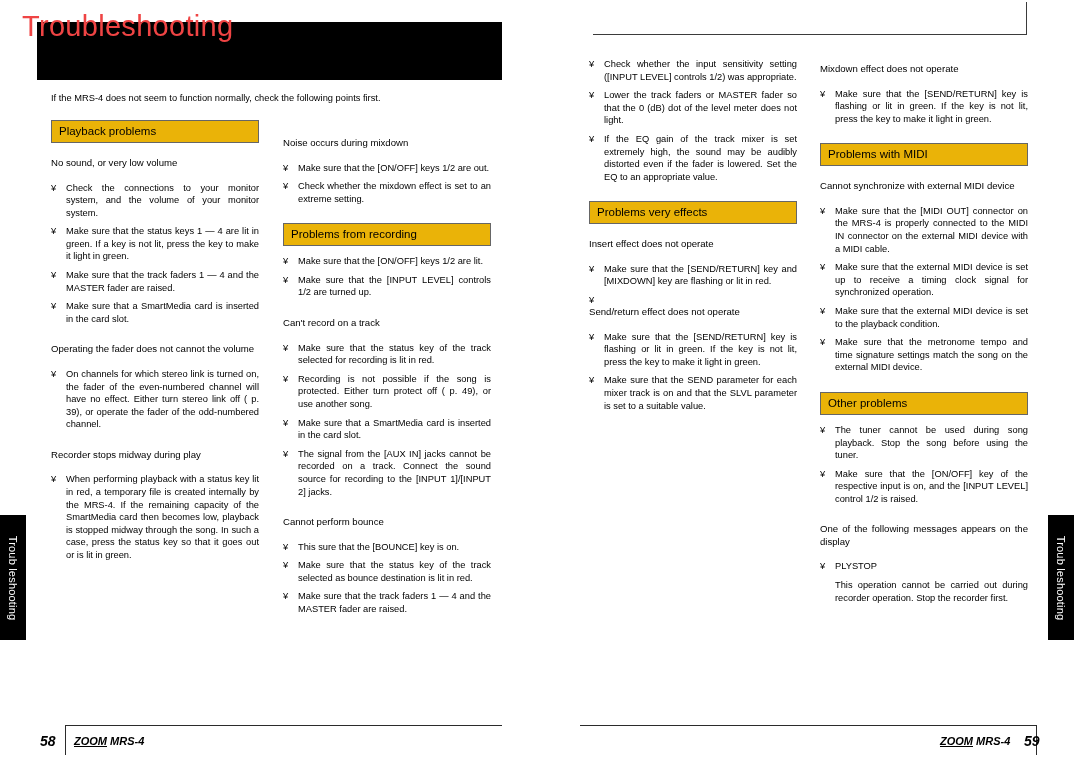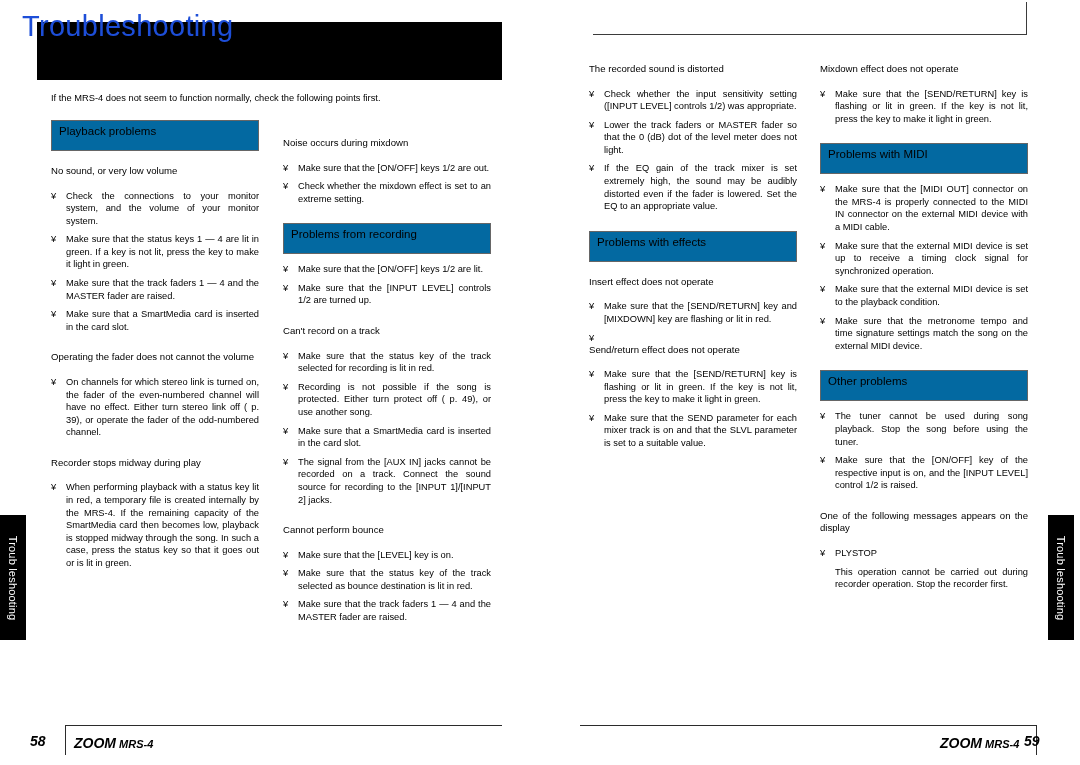--- a/index.html
+++ b/index.html
@@ -47,21 +47,21 @@
     left: 37px;
     top: 22px;
     width: 465px;
     height: 58px;
     background: #000000;
   }
   .banner-title {
     position: absolute;
     left: 22px;
     top: 10px;
-    color: #1d4ed8;
+    color: #ef4444;
     font-size: 29px;
     font-weight: normal;
     letter-spacing: 0.3px;
     font-family: "Liberation Sans", sans-serif;
   }
   .intro {
     position: absolute;
     left: 51px;
     top: 92px;
     width: 460px;
@@ -94,22 +94,22 @@
     font-size: 9.3px;
   }
   #col1 { left: 51px;  top: 120px; }
   #col2 { left: 283px; top: 132px; }
   #col3 { left: 589px; top: 58px;  }
   #col4 { left: 820px; top: 58px;  }
 
   
   .sec-box {
     border: 1px solid #666666;
-    background: #0369a1;
-    padding: 4px 0 12px 7px;
+    background: #eab308;
+    padding: 4px 0 4px 7px;
     font-size: 11.5px;
     margin: 0 0 9px 0;
     line-height: 13px;
     box-sizing: border-box;
   }
   .sec-box.wide { width: 208px; }
 
   
   .sub {
     margin: 13px 0 7px 0;
@@ -177,32 +177,32 @@
   }
   .footer-sep.left  { left: 65px;  top: 725px; height: 30px; }
   .footer-sep.right { left: 1036px; top: 725px; height: 30px; }
   .pg-num {
     position: absolute;
     top: 733px;
     font-size: 14px;
     font-weight: bold;
     font-style: italic;
   }
-  .pg-num.left  { left: 30px; text-align: center; }
+  .pg-num.left  { left: 40px; text-align: center; }
   .pg-num.right { left: 1024px; }
   .brand {
     position: absolute;
     top: 735px;
     font-size: 11px;
     font-weight: bold;
     font-style: italic;
   }
   .brand.left  { left: 74px; }
   .brand.right { left: 940px; }
-  .brand .zoomword { font-size: 14px; }
+  .brand .zoomword { font-size: 11px; text-decoration: underline; }
 </style>
 </head>
 <body>
 
 <div id="page">
 
   <div class="side-tab left">
     <span class="vtext">Troub leshooting</span>
   </div>
   <div class="side-tab right">
@@ -265,39 +265,34 @@
         </div>
         <div class="bul"><span class="mark">¥</span><span>Make sure that the status key of the track selected for recording is lit in red.</span></div>
         <div class="bul"><span class="mark">¥</span><span>Recording is not possible if the song is protected. Either turn protect off (    p. 49), or use another song.</span></div>
         <div class="bul"><span class="mark">¥</span><span>Make sure that a SmartMedia card is inserted in the card slot.</span></div>
         <div class="bul"><span class="mark">¥</span><span>The signal from the [AUX IN] jacks cannot be recorded on a track. Connect the sound source for recording to the [INPUT 1]/[INPUT 2] jacks.</span></div>
         <div class="sub">
           <div class="line-top"></div>
           <div class="sub-text">Cannot perform bounce</div>
           <div class="line-bot"></div>
         </div>
-        <div class="bul left-align"><span class="mark">¥</span><span>Make sure that the [LEVEL] key is on.</span></div>
+        <div class="bul left-align"><span class="mark">¥</span><span>This sure that the [BOUNCE] key is on.</span></div>
         <div class="bul"><span class="mark">¥</span><span>Make sure that the status key of the track selected as bounce destination is lit in red.</span></div>
         <div class="bul"><span class="mark">¥</span><span>Make sure that the track faders 1 — 4 and the MASTER fader are raised.</span></div>
       </div>
   </div>
 
   <div class="col" id="col3">
     <div>
-        <div class="sub">
-          <div class="line-top"></div>
-          <div class="sub-text">The recorded sound is distorted</div>
-          <div class="line-bot"></div>
-        </div>
         <div class="bul"><span class="mark">¥</span><span>Check whether the input sensitivity setting ([INPUT LEVEL] controls 1/2) was appropriate.</span></div>
         <div class="bul"><span class="mark">¥</span><span>Lower the track faders or MASTER fader so that the 0 (dB) dot of the level meter does not light.</span></div>
         <div class="bul"><span class="mark">¥</span><span>If the EQ gain of the track mixer is set extremely high, the sound may be audibly distorted even if the fader is lowered. Set the EQ to an appropriate value.</span></div>
       </div>
     <div class="gap"></div>
-    <div class="sec-box wide">Problems with effects</div>
+    <div class="sec-box wide">Problems very effects</div>
     <div>
         <div class="sub">
           <div class="line-top"></div>
           <div class="sub-text">Insert effect does not operate</div>
           <div class="line-bot"></div>
         </div>
         <div class="bul"><span class="mark">¥</span><span>Make sure that the [SEND/RETURN] key and [MIXDOWN] key are flashing or lit in red.</span></div>
         <div class="bul"><span class="mark">¥</span></div>
         <div class="sub">
           <div class="line-top"></div>
@@ -314,20 +309,25 @@
         <div class="sub">
           <div class="line-top"></div>
           <div class="sub-text">Mixdown effect does not operate</div>
           <div class="line-bot"></div>
         </div>
         <div class="bul"><span class="mark">¥</span><span>Make sure that the [SEND/RETURN] key is flashing or lit in green. If the key is not lit, press the key to make it light in green.</span></div>
       </div>
     <div class="gap"></div>
     <div class="sec-box wide">Problems with MIDI</div>
     <div>
+        <div class="sub">
+          <div class="line-top"></div>
+          <div class="sub-text justify">Cannot synchronize with external MIDI device</div>
+          <div class="line-bot"></div>
+        </div>
         <div class="bul"><span class="mark">¥</span><span>Make sure that the [MIDI OUT] connector on the MRS-4 is properly connected to the MIDI IN connector on the external MIDI device with a MIDI cable.</span></div>
         <div class="bul"><span class="mark">¥</span><span>Make sure that the external MIDI device is set up to receive a timing clock signal for synchronized operation.</span></div>
         <div class="bul"><span class="mark">¥</span><span>Make sure that the external MIDI device is set to the playback condition.</span></div>
         <div class="bul"><span class="mark">¥</span><span>Make sure that the metronome tempo and time signature settings match the song on the external MIDI device.</span></div>
       </div>
     <div class="gap"></div>
     <div class="sec-box wide">Other problems</div>
     <div>
         <div class="bul"><span class="mark">¥</span><span>The tuner cannot be used during song playback. Stop the song before using the tuner.</span></div>
         <div class="bul"><span class="mark">¥</span><span>Make sure that the [ON/OFF] key of the respective input is on, and the [INPUT LEVEL] control 1/2 is raised.</span></div>

